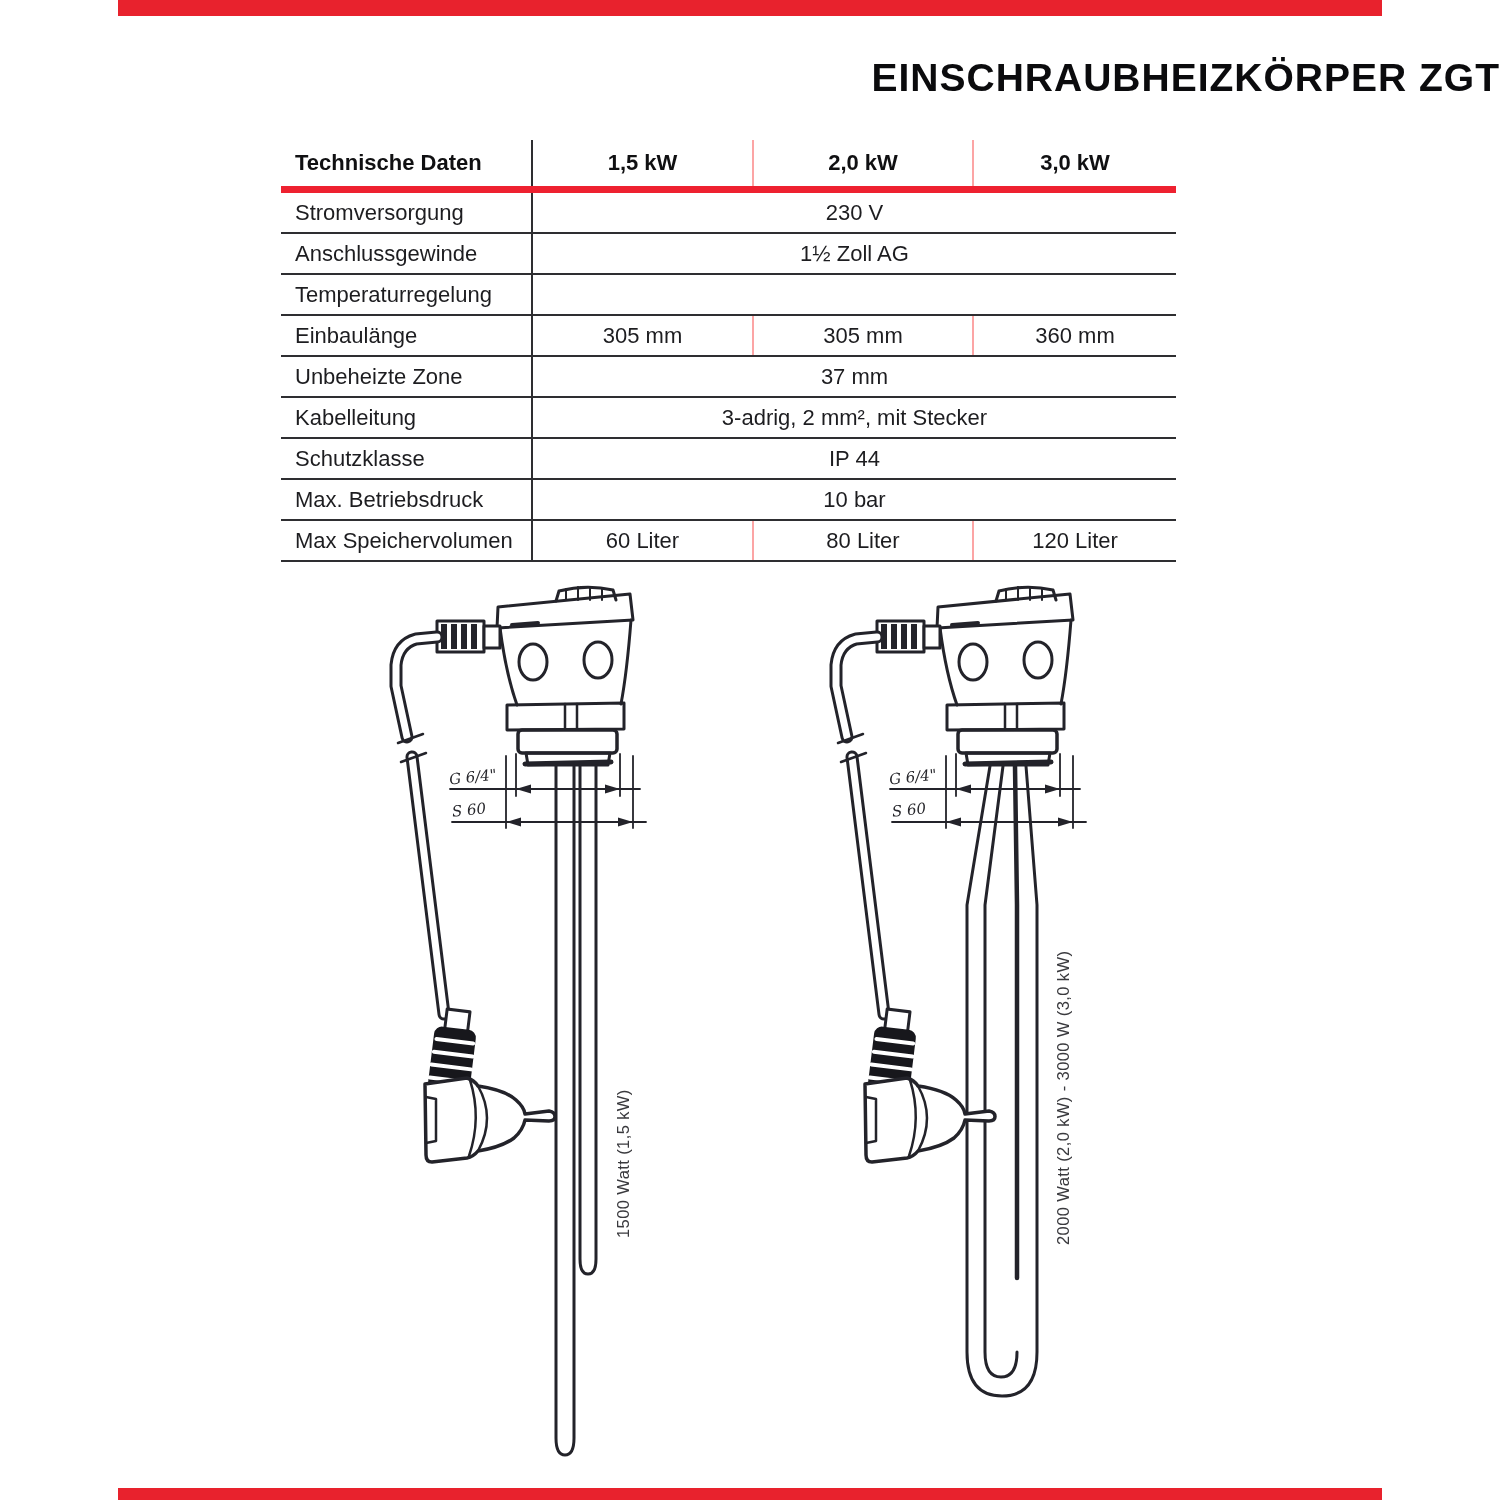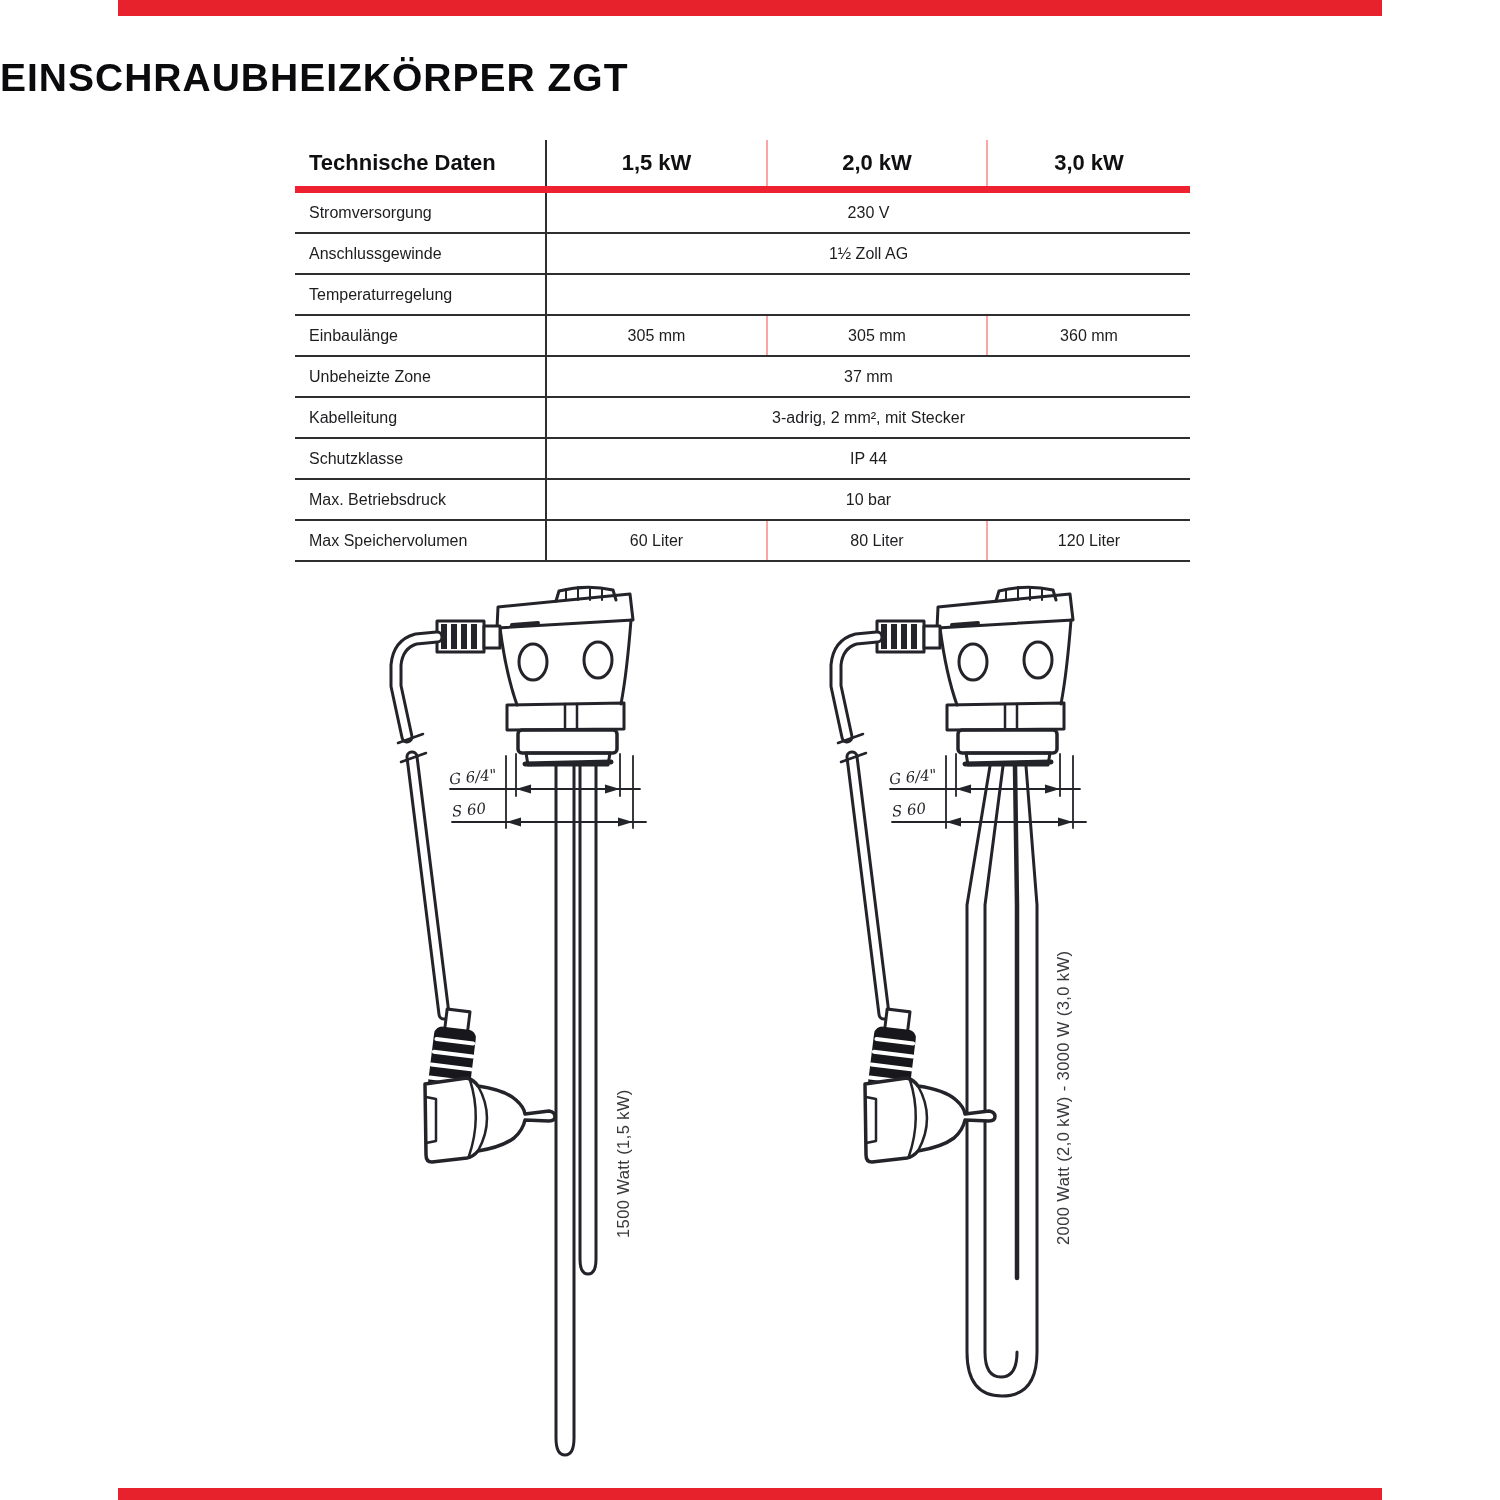--- a/index.html
+++ b/index.html
@@ -5,33 +5,33 @@
   html,body { margin:0; padding:0; background:#ffffff; }
   .page {
     position:relative; width:1500px; height:1500px; background:#ffffff;
     font-family:"Liberation Sans", sans-serif; overflow:hidden; color:#1b1b1d;
   }
   .bar { position:absolute; left:118px; width:1264px; background:#e8222d; }
   .bar-top { top:0; height:16px; }
   .bar-bottom { bottom:0; height:12px; }
 
   .title {
-    position:absolute; left:0; right:0; top:56px; text-align:left;
+    position:absolute; left:0; right:0; top:56px; text-align:right;
     font-size:39px; font-weight:bold; letter-spacing:1px; color:#0b0b0d;
   }
 
   
-  .spec-table { position:absolute; left:295px; top:140px; width:895px; }
+  .spec-table { position:absolute; left:281px; top:140px; width:895px; }
   .trow {
     display:grid; grid-template-columns:252px 221px 220px 202px;
     height:39px; border-bottom:2px solid #2e2e31;
   }
   .trow.head { height:46px; border-bottom:none; }
   .redrule { height:7px; background:#ee2130; }
-  .tcell { display:flex; align-items:center; font-size:16px; color:#1d1d20; }
+  .tcell { display:flex; align-items:center; font-size:22px; color:#1d1d20; }
   .tlabel { padding-left:14px; border-right:2px solid #2e2e31; }
   .tval { justify-content:center; }
   .tval.span3 { grid-column:2 / 5; }
   .vsep { border-right:2px solid #fca5a5; }
   .head .tcell { font-weight:bold; font-size:22px; color:#101012; }
 
   
   .draw { position:absolute; }
   .dimlabel {
     position:absolute; font-family:"DejaVu Serif", serif; font-style:italic;

